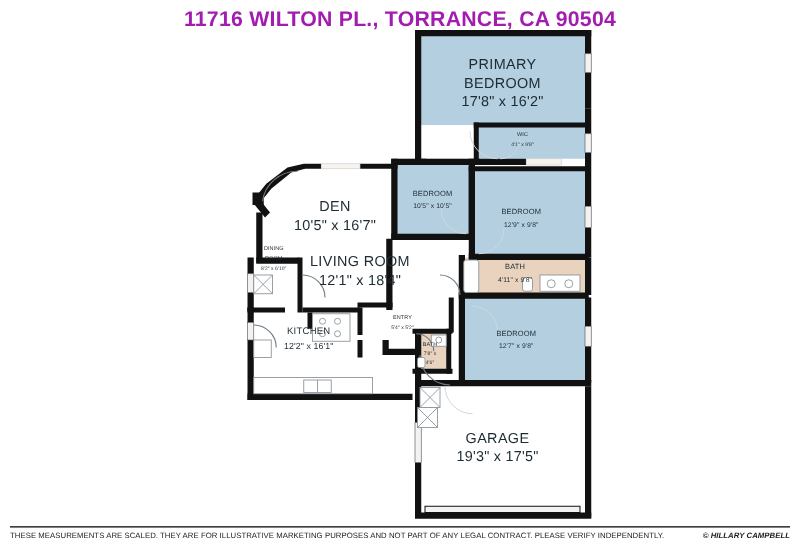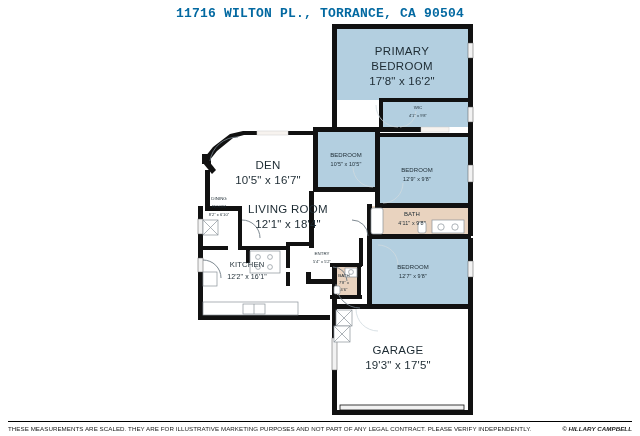--- a/index.html
+++ b/index.html
@@ -14,25 +14,24 @@
     position: relative;
     font-family: "Liberation Sans", sans-serif;
     overflow: hidden;
   }
   #page-title {
     position: absolute;
     top: 6px;
     left: 0;
     width: 640px;
     text-align: center;
-    font-size: 13px;
+    font-size: 17px;
     font-weight: bold;
     letter-spacing: 0.2px;
-    color: #0369a1;
-    font-family: Liberation Mono, monospace;
+    color: #a21caf;
   }
   #plan-wrap {
     position: absolute;
     top: 24px;
     left: 0;
     width: 512px;
     height: 392px;
   }
   #plan-svg {
     display: block;

